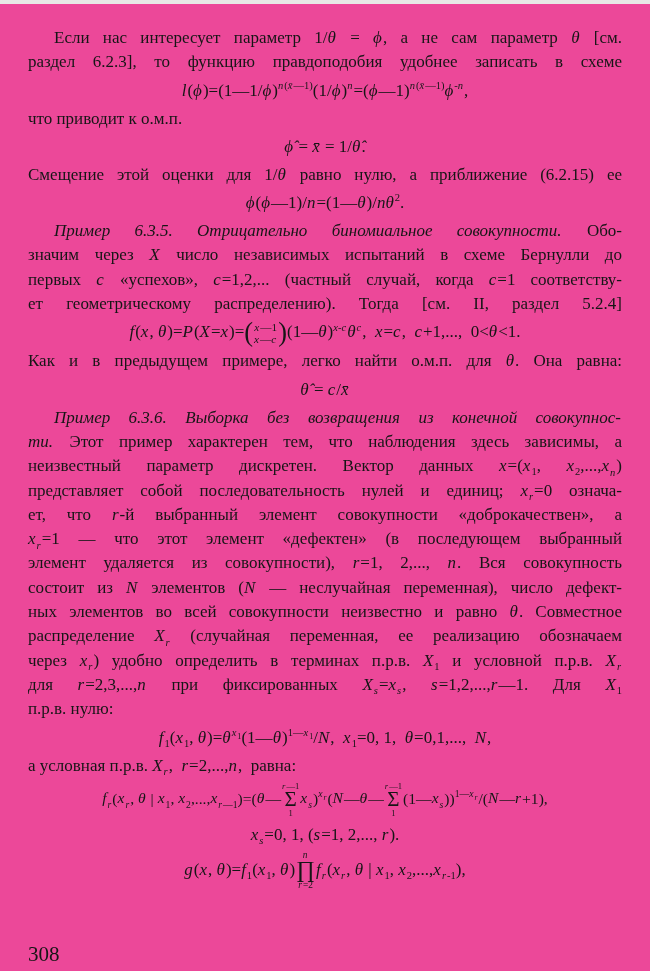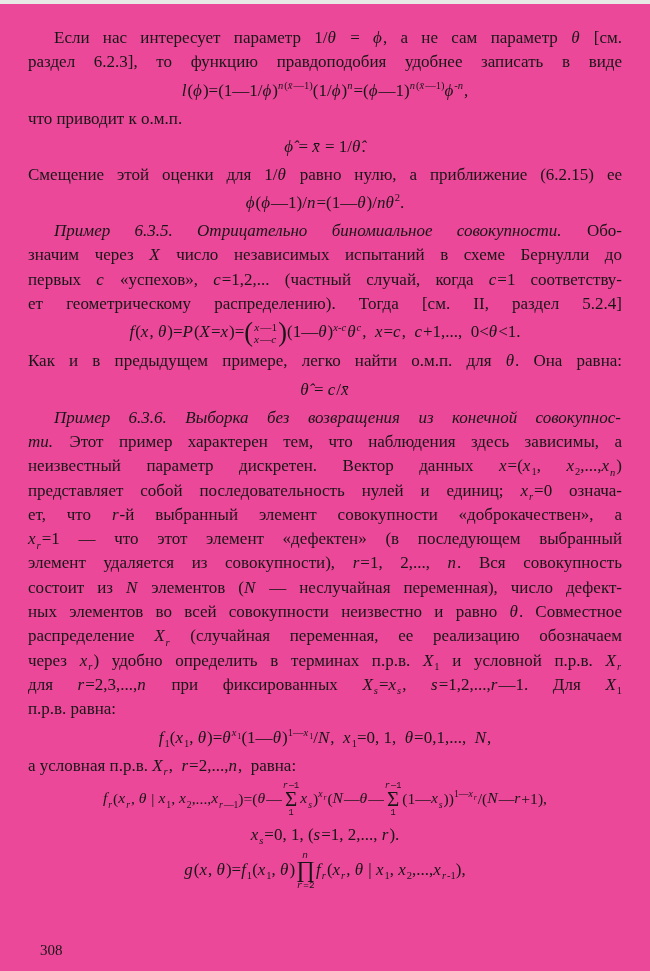--- a/index.html
+++ b/index.html
@@ -45,39 +45,39 @@
   sub{font-size:0.62em;line-height:0;}
   sup sub, sub sub{font-size:0.78em;}
   .stk{
     display:inline-flex;
     flex-direction:column;
     align-items:center;
     vertical-align:middle;
     line-height:1;
     margin:0 1px;
   }
-  .stk .lim{font-size:0.55em;line-height:1;font-family:Liberation Mono, monospace;}
+  .stk .lim{font-size:0.55em;line-height:1;}
   .stk .op{font-size:1.35em;line-height:0.9;font-style:normal;}
   .stk.bin span{font-size:0.66em;line-height:1.08;}
   .bigp{font-size:1.55em;vertical-align:-0.14em;line-height:1;}
   .pagenum{
     position:absolute;
-    left:40px;top:938px;
-    font-size:15px;
+    left:28px;top:938px;
+    font-size:21px;
     font-family:Liberation Serif, serif;
   }
   i{padding-right:1px;}
 </style>
 </head>
 <body>
 
 <div class="page">
   <div class="tb">
     <div class="ln first just">Если нас интересует параметр 1/<i>θ</i> = <i>ϕ</i>, а не сам параметр <i>θ</i> [см.</div>
-    <div class="ln just">раздел 6.2.3], то функцию правдоподобия удобнее записать в виде</div>
+    <div class="ln just">раздел 6.2.3], то функцию правдоподобия удобнее записать в схеме</div>
     <div class="fm"><i>l</i>(<i>ϕ</i>)=(1—1/<i>ϕ</i>)<sup><i>n</i>(<i>x̄</i>—1)</sup>(1/<i>ϕ</i>)<sup><i>n</i></sup>=(<i>ϕ</i>—1)<sup><i>n</i>(<i>x̄</i>—1)</sup><i>ϕ</i><sup>-<i>n</i></sup>,</div>
     <div class="ln">что приводит к о.м.п.</div>
     <div class="fm"><i>ϕ̂</i> = <i>x̄</i> = 1/<i>θ̂</i>.</div>
     <div class="ln just">Смещение этой оценки для 1/<i>θ</i> равно нулю, а приближение (6.2.15) ее</div>
     <div class="fm"><i>ϕ</i>(<i>ϕ</i>—1)/<i>n</i>=(1—<i>θ</i>)/<i>nθ</i><sup>2</sup>.</div>
     <div class="ln first just"><i>Пример 6.3.5. Отрицательно биномиальное совокупности.</i> Обо-</div>
     <div class="ln just">значим через <i>X</i> число независимых испытаний в схеме Бернулли до</div>
     <div class="ln just">первых <i>c</i> «успехов», <i>c</i>=1,2,... (частный случай, когда <i>c</i>=1 соответству-</div>
     <div class="ln just">ет геометрическому распределению). Тогда [см. II, раздел 5.2.4]</div>
     <div class="fm"><i>f</i>(<i>x</i>, <i>θ</i>)=<i>P</i>(<i>X</i>=<i>x</i>)=<span class="bigp">(</span><span class="stk bin">
@@ -91,21 +91,21 @@
     <div class="ln just">неизвестный параметр дискретен. Вектор данных <i>x</i>=(<i>x</i><sub>1</sub>, <i>x</i><sub>2</sub>,...,<i>x</i><sub><i>n</i></sub>)</div>
     <div class="ln just">представляет собой последовательность нулей и единиц; <i>x</i><sub><i>r</i></sub>=0 означа-</div>
     <div class="ln just">ет, что <i>r</i>-й выбранный элемент совокупности «доброкачествен», а</div>
     <div class="ln just"><i>x</i><sub><i>r</i></sub>=1 — что этот элемент «дефектен» (в последующем выбранный</div>
     <div class="ln just">элемент удаляется из совокупности), <i>r</i>=1, 2,..., <i>n</i>. Вся совокупность</div>
     <div class="ln just">состоит из <i>N</i> элементов (<i>N</i> — неслучайная переменная), число дефект-</div>
     <div class="ln just">ных элементов во всей совокупности неизвестно и равно <i>θ</i>. Совместное</div>
     <div class="ln just">распределение <i>X</i><sub><i>r</i></sub> (случайная переменная, ее реализацию обозначаем</div>
     <div class="ln just">через <i>x</i><sub><i>r</i></sub>) удобно определить в терминах п.р.в. <i>X</i><sub>1</sub> и условной п.р.в. <i>X</i><sub><i>r</i></sub></div>
     <div class="ln just">для <i>r</i>=2,3,...,<i>n</i> при фиксированных <i>X</i><sub><i>s</i></sub>=<i>x</i><sub><i>s</i></sub>, <i>s</i>=1,2,...,<i>r</i>—1. Для <i>X</i><sub>1</sub></div>
-    <div class="ln">п.р.в. равна:</div>
+    <div class="ln">п.р.в. нулю:</div>
     <div class="fm"><i>f</i><sub>1</sub>(<i>x</i><sub>1</sub>, <i>θ</i>)=<i>θ</i><sup><i>x</i><sub>1</sub></sup>(1—<i>θ</i>)<sup>1—<i>x</i><sub>1</sub></sup>/<i>N</i>,&nbsp; <i>x</i><sub>1</sub>=0, 1,&nbsp; <i>θ</i>=0,1,...,&nbsp; <i>N</i>,</div>
     <div class="ln">а условная п.р.в. <i>X</i><sub><i>r</i></sub>,&nbsp; <i>r</i>=2,...,<i>n</i>,&nbsp; равна:</div>
     <div class="fm tight"><i>f</i><sub><i>r</i></sub>(<i>x</i><sub><i>r</i></sub>, <i>θ</i> | <i>x</i><sub>1</sub>, <i>x</i><sub>2</sub>,...,<i>x</i><sub><i>r</i>—1</sub>)=(<i>θ</i>—<span class="stk">
           <span class="lim"><i>r</i>—1</span>
           <span class="op">Σ</span>
           <span class="lim">1</span>
         </span><i>x</i><sub><i>s</i></sub>)<sup><i>x</i><sub><i>r</i></sub></sup>(<i>N</i>—<i>θ</i>—<span class="stk">
           <span class="lim"><i>r</i>—1</span>
           <span class="op">Σ</span>
           <span class="lim">1</span>

